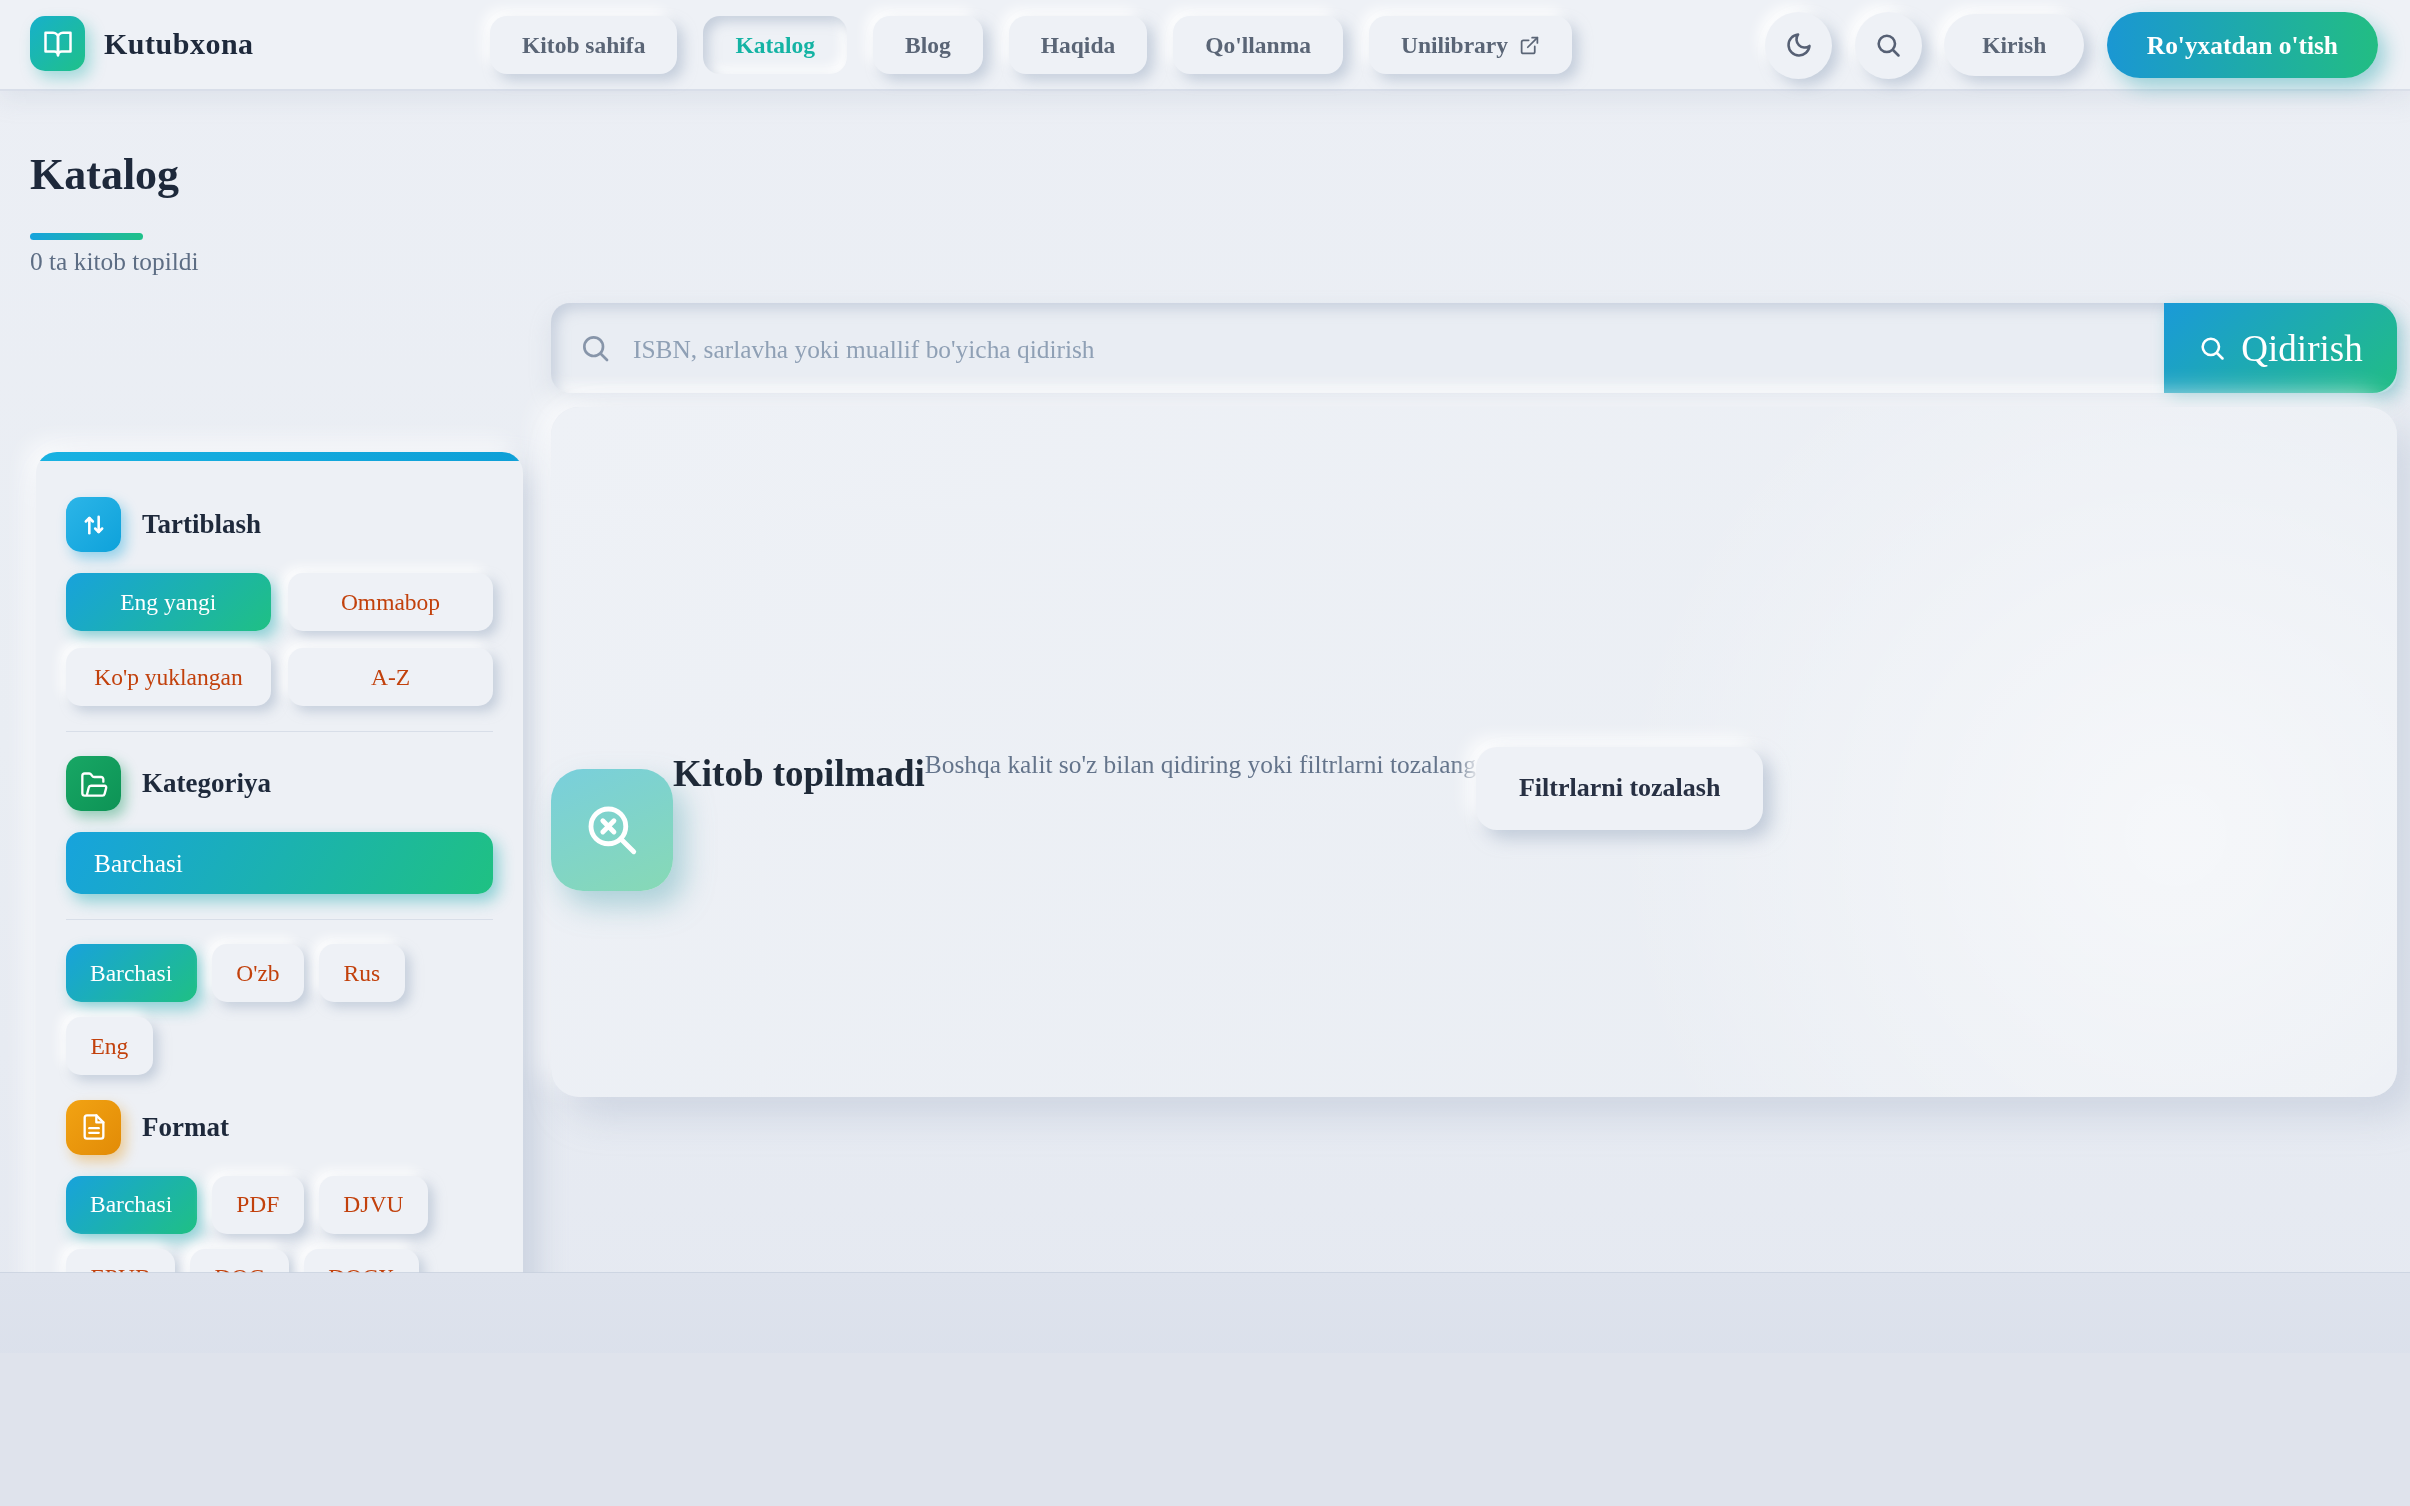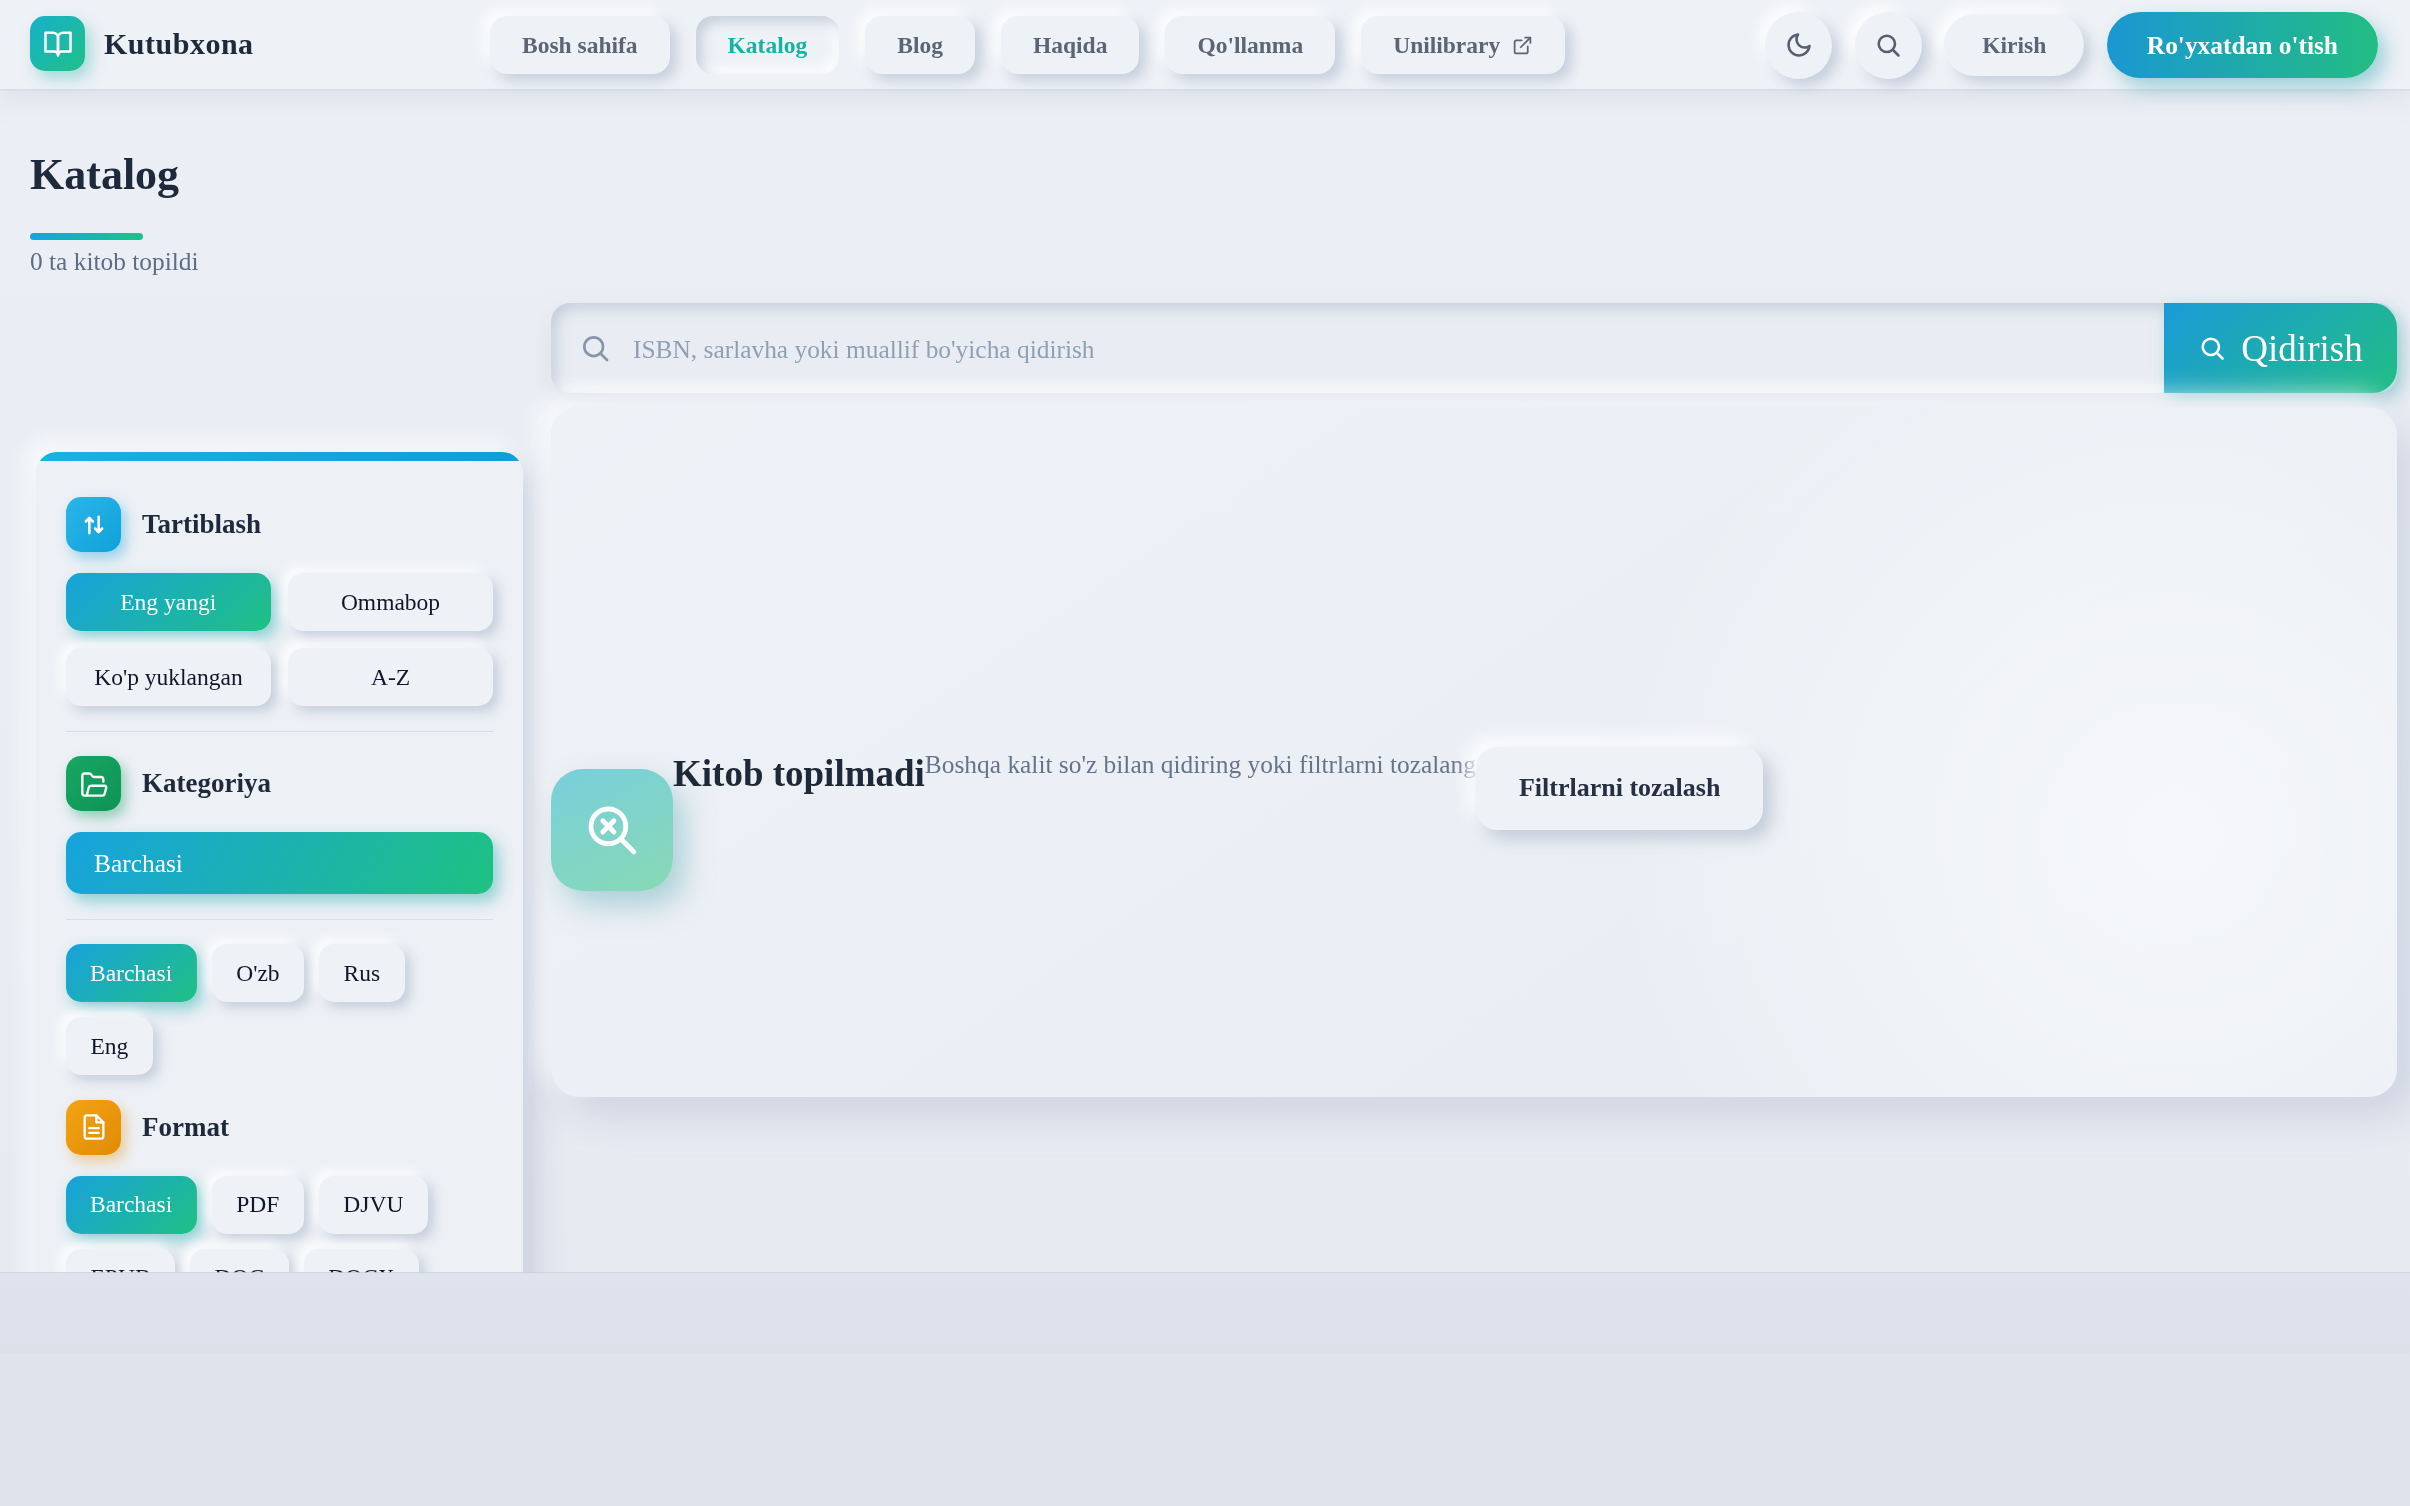--- a/index.html
+++ b/index.html
@@ -64,21 +64,21 @@
   .sec-icon{width:55px;height:55px;border-radius:15px;display:flex;align-items:center;justify-content:center;flex:none;}
   .sec-icon.cyan{background:linear-gradient(135deg,#2cb5e8,#0ea2da);box-shadow:4.7px 6.6px 13px rgba(14,162,218,.4);}
   .sec-icon.green{background:linear-gradient(135deg,#18a765,#0d9355);box-shadow:4.7px 6.6px 13px rgba(16,150,90,.4);}
   .sec-icon.purple{background:linear-gradient(135deg,#9a67f7,#7d4cf0);box-shadow:4.7px 6.6px 13px rgba(130,80,240,.4);}
   .sec-icon.orange{background:linear-gradient(135deg,#f2a313,#e28b06);box-shadow:4.7px 6.6px 13px rgba(230,150,20,.4);}
   .sec-title{font-size:27px;font-weight:700;color:#1e293b;}
   .chipgrid{display:grid;grid-template-columns:1fr 1fr;gap:17px;}
   .chip{height:58px;border-radius:15px;border:none;cursor:pointer;
     background:#eef1f6;display:flex;align-items:center;justify-content:center;
     box-shadow:5.6px 5.6px 11.3px rgba(164,178,199,.55),-5.6px -5.6px 11.3px rgba(255,255,255,.95);
-    font-family:"Liberation Serif", serif;font-size:23.5px;color:#0f172a;white-space:nowrap;padding:0 24.5px;}
+    font-family:"Liberation Serif", serif;font-size:23.5px;color:#c2410c;white-space:nowrap;padding:0 24.5px;}
   .chip.active{background:linear-gradient(135deg,#18a2dc,#1fc084);color:#fff;
     box-shadow:5.6px 7.5px 15px rgba(25,170,175,.45);padding-left:24px;}
   .divider{height:0.9px;background:#d8deе8;background:#d8dee8;margin:24.5px 0;}
   .cat-all{width:100%;height:62px;border-radius:15px;border:none;cursor:pointer;text-align:left;padding:0 28px;
     background:linear-gradient(120deg,#17a3dd,#1fc182);color:#fff;
     font-family:"Liberation Serif", serif;font-size:25.4px;
     box-shadow:5.6px 7.5px 15px rgba(25,170,175,.45);}
   .chiprow{display:flex;gap:15px;flex-wrap:wrap;}
   
   .results-card{position:absolute;left:551px;top:407px;width:1846px;height:690px;border-radius:28px;
@@ -122,21 +122,21 @@
       <div class="logo">
         <svg width="30" height="30" viewBox="0 0 24 24" fill="none" stroke="#ffffff" stroke-width="2" stroke-linecap="round" stroke-linejoin="round">
           <path d="M2 3h6a4 4 0 0 1 4 4v14a3 3 0 0 0-3-3H2z"></path>
           <path d="M22 3h-6a4 4 0 0 0-4 4v14a3 3 0 0 1 3-3h7z"></path>
         </svg>
       </div>
       <span class="brand-title">Kutubxona</span>
     </div>
 
     <nav class="nav">
-      <button class="pill">Bosh sahifa</button>
+      <button class="pill">Kitob sahifa</button>
       <button class="pill pressed">Katalog</button>
       <button class="pill">Blog</button>
       <button class="pill">Haqida</button>
       <button class="pill">Qo'llanma</button>
       <button class="pill">
         <span>Unilibrary</span>
         <span>
           <svg width="21" height="21" viewBox="0 0 24 24" fill="none" stroke="#5a6576" stroke-width="2" stroke-linecap="round" stroke-linejoin="round">
             <path d="M18 13v6a2 2 0 0 1-2 2H5a2 2 0 0 1-2-2V8a2 2 0 0 1 2-2h6"></path>
             <polyline points="15 3 21 3 21 9"></polyline>

